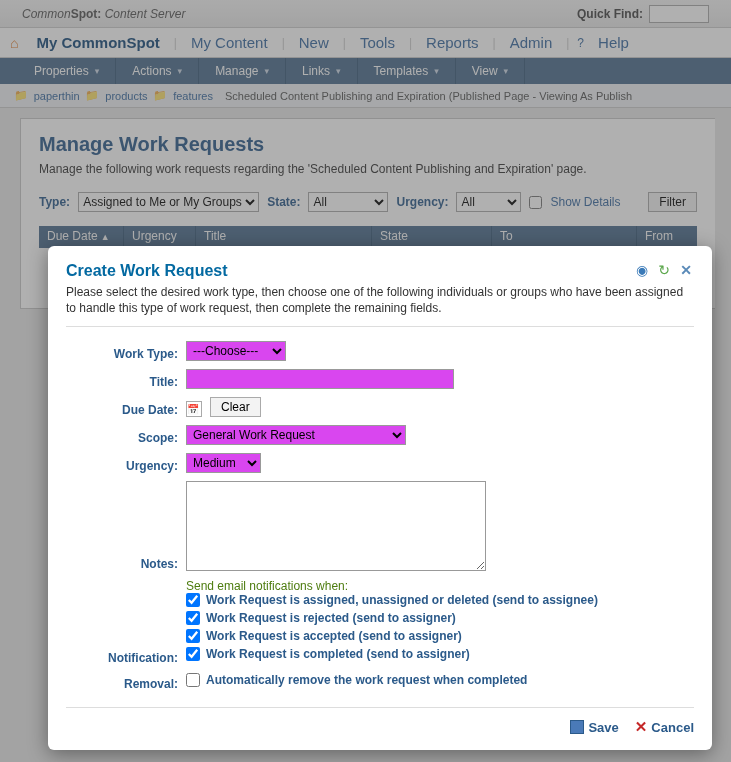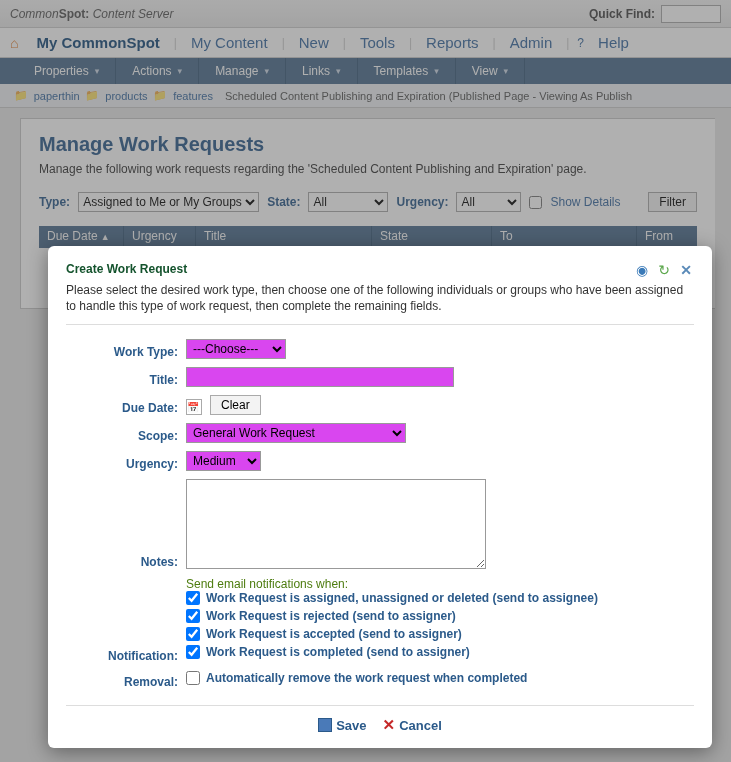--- a/index.html
+++ b/index.html
@@ -12,21 +12,21 @@
     overflow: hidden;
     position: relative;
   }
   
   .topbar {
     background: linear-gradient(#f6f6f6,#e8e8e8);
     border-bottom: 1px solid #ccc;
     height: 28px;
     display: flex;
     align-items: center;
-    padding: 0 10px;
+    padding: 0 22px;
     font-size: 12px;
     color: #555;
   }
   .topbar .brand { font-style: italic; color: #555; }
   .topbar .brand b { font-style: normal; font-weight: bold; }
   .topbar .spacer { flex: 1; }
   .topbar .qf-label { margin-right: 6px; color: #444; font-weight: bold;}
   .topbar input { width: 60px; height: 18px; border: 1px solid #aaa; background:#fff;}
   
   .nav {
@@ -126,42 +126,42 @@
     top:246px;
     left:48px;
     width:664px;
     background:#fff;
     border-radius:6px;
     box-shadow:0 4px 20px rgba(0,0,0,.4);
     z-index:10;
     padding:16px 18px 14px 18px;
   }
   .dlg-head { display:flex; align-items:flex-start;}
-  .dlg-head h2 { color:#14532d; font-size:12px; font-weight:bold;}
+  .dlg-head h2 { color:#0369a1; font-size:16px; font-weight:bold;}
   .dlg-head .icons { margin-left:auto; display:flex; gap:6px;}
   .dlg-head .dlg-ico { width:16px; height:16px; display:flex; align-items:center; justify-content:center; font-size:14px; cursor:pointer;}
   .dlg-desc { color:#333; font-size:12px; margin-top:4px; line-height:1.35;}
   .dlg-hr { border:none; border-top:1px solid #ddd; margin:10px 0 14px 0;}
   .form-row { display:flex; align-items:flex-end; margin-bottom:8px;}
   .form-row .lbl { width:120px; text-align:right; color:#2b5a8a; font-weight:bold; padding-right:8px; padding-top:3px; font-size:12px;}
   .form-row select, .form-row input[type=text] {
     border:1px solid #999; font-size:12px; height:20px; background:#d946ef; padding:0 2px;
   }
   .form-row textarea { border:1px solid #999; font-size:12px; width:300px; height:90px; resize:both;}
   .clr-btn { border:1px solid #aaa; background:#f3f3f3; padding:2px 10px; font-size:12px; margin-left:4px;}
   .cal-ic { width:16px; height:16px; border:1px solid #aaa; background:#fff; display:inline-flex; align-items:center; justify-content:center; font-size:10px; margin-right:4px;}
   .chk-line { display:flex; align-items:center; gap:6px; color:#2b5a8a; font-weight:bold; font-size:12px; margin-bottom:4px;}
   .chk-line input { width:14px; height:14px;}
   .notif-head { color:#4d7c0f; font-size:12px; margin-bottom:0;}
   .dlg-foot {
     border-top:1px solid #ddd;
     margin-top:16px;
     padding-top:10px;
     display:flex;
-    justify-content:center;
+    justify-content:flex-end;
     gap:16px;
   }
   .dlg-foot .act { display:flex; align-items:center; gap:4px; color:#2b5a8a; font-weight:bold; font-size:13px; cursor:pointer;}
   .dlg-foot .save-ic { width:14px; height:14px; background:#4a7ab8; border:1px solid #2b5a8a;}
   .dlg-foot .cancel-ic { color:#c52828; font-size:15px; font-weight:bold;}
   .show-details { color:#3a6aa0; font-size:12px; }
 </style>
 </head>
 <body>
 

